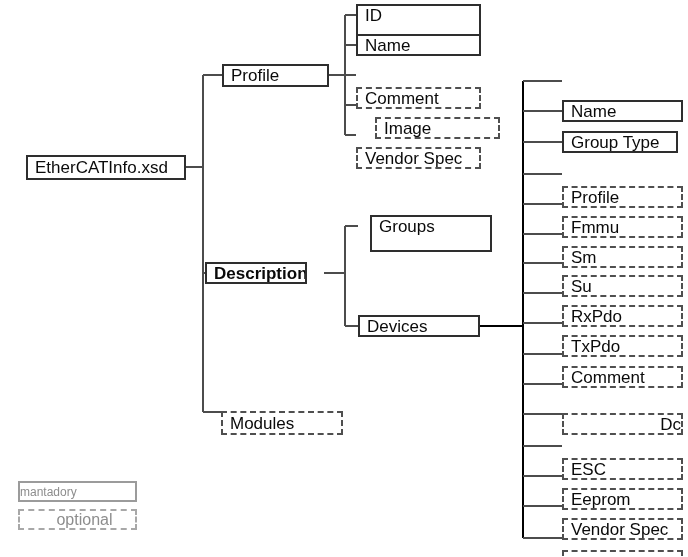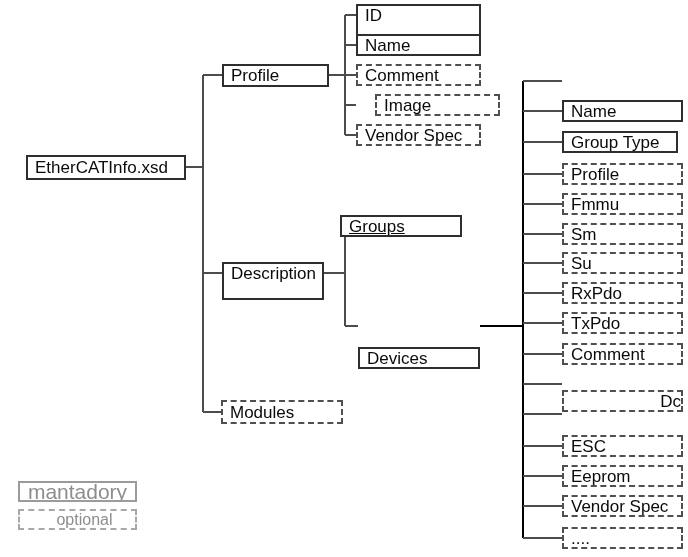--- a/index.html
+++ b/index.html
@@ -29,27 +29,28 @@
     font-size: 17px;
     padding-left: 7px;
     white-space: nowrap;
     overflow: hidden;
   }
   .node.solid {
     border: 2px solid #2e2e2e;
   }
   .node.dashed {
     border: 2px dashed #4f4f4f;
+    margin-top: 23px;
   }
   .node.legend-solid {
     border: 2px solid #9b9b9b;
     color: #8d8d8d;
-    text-align: center;
+    text-align: left;
     padding-left: 0;
-    font-size: 21px;
+    font-size: 12px;
   }
   .node.legend-dashed {
     border: 2px dashed #a8a8a8;
     color: #8d8d8d;
     text-align: center;
     padding-left: 14px;
     font-size: 16px;
   }
   line.thin {
     stroke: #4c4c4c;
@@ -100,24 +101,24 @@
       <line x1="523" y1="506" x2="562" y2="506" class="thin"></line>
       <line x1="523" y1="538" x2="562" y2="538" class="thin"></line>
     </svg>
 <div class="node solid" style="left: 26px; top: 155px; width: 160px; height: 25px; line-height: 22px;">EtherCATInfo.xsd</div>
     <div class="node solid" style="left: 222px; top: 64px; width: 107px; height: 23px; line-height: 20px;">Profile</div>
     <div class="node solid" style="left: 356px; top: 4px; width: 125px; height: 35px; line-height: 19px;">ID</div>
     <div class="node solid" style="left: 356px; top: 34px; width: 125px; height: 22px; line-height: 19px;">Name</div>
     <div class="node dashed" style="left: 356px; top: 64px; width: 125px; height: 22px; line-height: 19px;">Comment</div>
     <div class="node dashed" style="left: 375px; top: 94px; width: 125px; height: 22px; line-height: 19px;">Image</div>
     <div class="node dashed" style="left: 356px; top: 124px; width: 125px; height: 22px; line-height: 19px;">Vendor Spec</div>
-    <div class="node solid" style="left: 222px; top: 262px; width: 102px; height: 38px; line-height: 19px;">Description</div>
-    <div class="node solid" style="left: 340px; top: 215px; width: 122px; height: 22px; line-height: 19px; text-decoration: underline;">Groups</div>
-    <div class="node solid" style="left: 358px; top: 315px; width: 122px; height: 22px; line-height: 19px; margin-top: 32px;">Devices</div>
-    <div class="node dashed" style="left: 221px; top: 400px; width: 122px; height: 24px; line-height: 21px;">Modules</div>
+    <div class="node solid" style="left: 205px; top: 262px; width: 102px; height: 22px; line-height: 19px; font-weight: bold;">Description</div>
+    <div class="node solid" style="left: 370px; top: 215px; width: 122px; height: 37px; line-height: 19px;">Groups</div>
+    <div class="node solid" style="left: 358px; top: 315px; width: 122px; height: 22px; line-height: 19px;">Devices</div>
+    <div class="node dashed" style="left: 221px; top: 388px; width: 122px; height: 24px; line-height: 21px;">Modules</div>
     <div class="node solid" style="left: 562px; top: 100px; width: 121px; height: 22px; line-height: 19px;">Name</div>
     <div class="node solid" style="left: 562px; top: 131px; width: 116px; height: 22px; line-height: 19px;">Group Type</div>
     <div class="node dashed" style="left: 562px; top: 163px; width: 121px; height: 22px; line-height: 19px;">Profile</div>
     <div class="node dashed" style="left: 562px; top: 193px; width: 121px; height: 22px; line-height: 19px;">Fmmu</div>
     <div class="node dashed" style="left: 562px; top: 223px; width: 121px; height: 22px; line-height: 19px;">Sm</div>
     <div class="node dashed" style="left: 562px; top: 252px; width: 121px; height: 22px; line-height: 19px;">Su</div>
     <div class="node dashed" style="left: 562px; top: 282px; width: 121px; height: 22px; line-height: 19px;">RxPdo</div>
     <div class="node dashed" style="left: 562px; top: 312px; width: 121px; height: 22px; line-height: 19px;">TxPdo</div>
     <div class="node dashed" style="left: 562px; top: 343px; width: 121px; height: 22px; line-height: 19px;">Comment</div>
     <div class="node dashed" style="left: 562px; top: 390px; width: 121px; height: 22px; line-height: 19px; text-align: right;">Dc</div>

